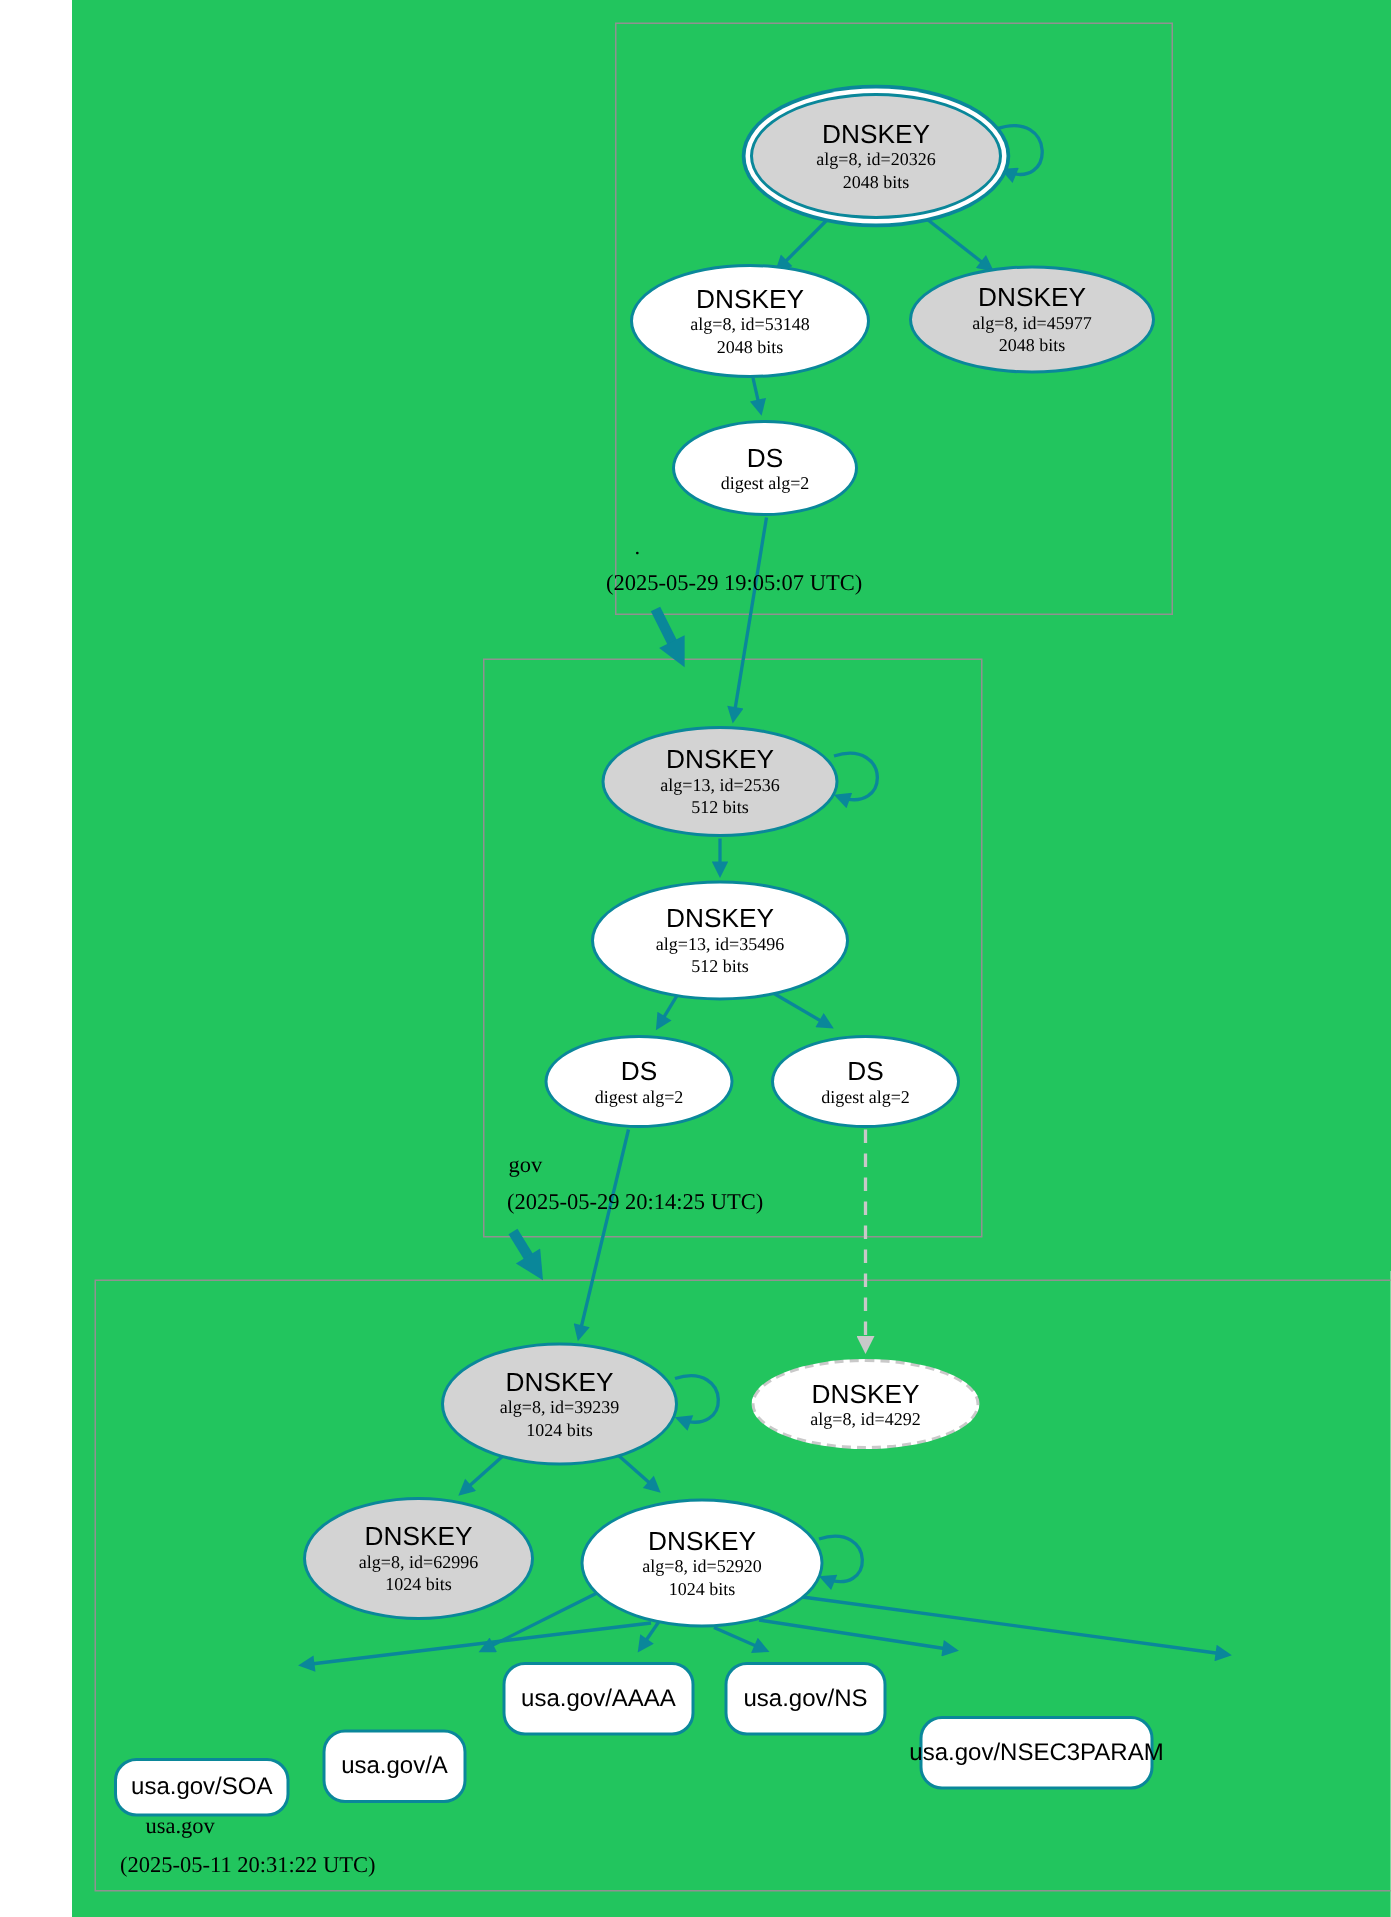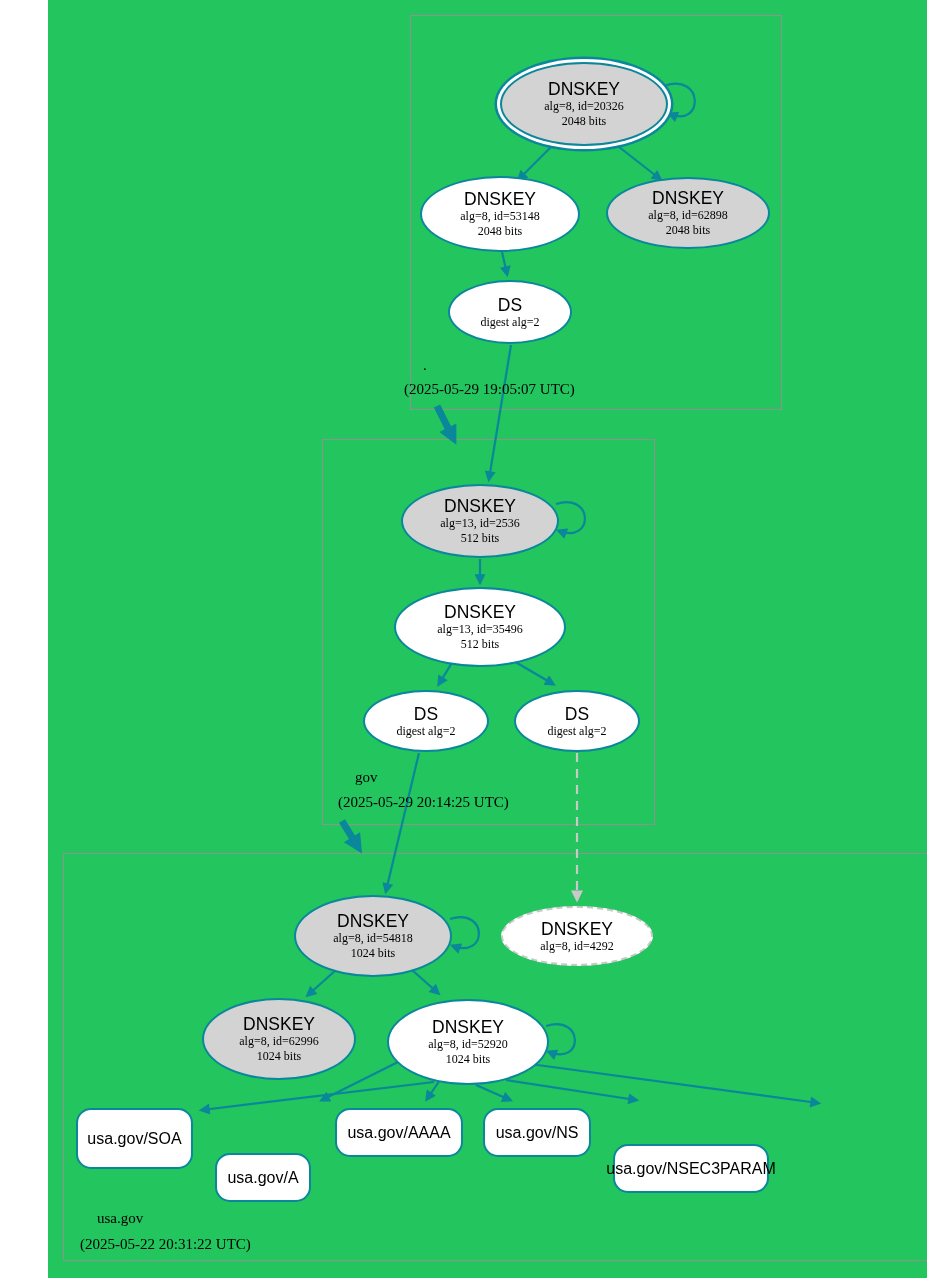--- a/index.html
+++ b/index.html
@@ -87,21 +87,21 @@
     <div class="na">alg=8, id=20326</div>
     <div class="na">2048 bits</div>
   </div>
   <div class="node" style="left:372px;top:176px;width:160px;height:76px">
     <div class="nt">DNSKEY</div>
     <div class="na">alg=8, id=53148</div>
     <div class="na">2048 bits</div>
   </div>
   <div class="node gray" style="left:558px;top:177px;width:164px;height:72px">
     <div class="nt">DNSKEY</div>
-    <div class="na">alg=8, id=62898</div>
+    <div class="na">alg=8, id=45977</div>
     <div class="na">2048 bits</div>
   </div>
   <div class="node" style="left:400px;top:280px;width:124px;height:64px">
     <div class="nt">DS</div>
     <div class="na">digest alg=2</div>
   </div>
   <div class="zlabel" style="left:375px;top:357px">.</div>
   <div class="zlabel" style="left:356px;top:381px">(2025-05-29 19:05:07 UTC)</div>
 
   <div class="node gray" style="left:353px;top:484px;width:158px;height:74px">
@@ -115,55 +115,55 @@
     <div class="na">512 bits</div>
   </div>
   <div class="node" style="left:315px;top:690px;width:126px;height:62px">
     <div class="nt">DS</div>
     <div class="na">digest alg=2</div>
   </div>
   <div class="node" style="left:466px;top:690px;width:126px;height:62px">
     <div class="nt">DS</div>
     <div class="na">digest alg=2</div>
   </div>
-  <div class="zlabel" style="left:307px;top:769px">gov</div>
+  <div class="zlabel" style="left:291px;top:769px">gov</div>
   <div class="zlabel" style="left:290px;top:794px">(2025-05-29 20:14:25 UTC)</div>
 
   <div class="node gray" style="left:246px;top:895px;width:158px;height:82px">
     <div class="nt">DNSKEY</div>
-    <div class="na">alg=8, id=54818</div>
+    <div class="na">alg=8, id=39239</div>
     <div class="na">1024 bits</div>
   </div>
   <div class="node dashed" style="left:453px;top:906px;width:152px;height:60px">
     <div class="nt">DNSKEY</div>
     <div class="na">alg=8, id=4292</div>
   </div>
   <div class="node gray" style="left:154px;top:998px;width:154px;height:82px">
     <div class="nt">DNSKEY</div>
     <div class="na">alg=8, id=62996</div>
     <div class="na">1024 bits</div>
   </div>
   <div class="node" style="left:339px;top:999px;width:162px;height:86px">
     <div class="nt">DNSKEY</div>
     <div class="na">alg=8, id=52920</div>
     <div class="na">1024 bits</div>
   </div>
 
-  <div class="rrset" style="left:28px;top:1108px;width:117px;height:61px">
+  <div class="rrset" style="left:28px;top:1172px;width:117px;height:39px">
     <span>usa.gov/SOA</span>
   </div>
   <div class="rrset" style="left:167px;top:1153px;width:96px;height:49px">
     <span>usa.gov/A</span>
   </div>
   <div class="rrset" style="left:287px;top:1108px;width:128px;height:49px">
     <span>usa.gov/AAAA</span>
   </div>
   <div class="rrset" style="left:435px;top:1108px;width:108px;height:49px">
     <span>usa.gov/NS</span>
   </div>
   <div class="rrset" style="left:565px;top:1144px;width:156px;height:49px">
     <span>usa.gov/NSEC3PARAM</span>
   </div>
 
   <div class="zlabel" style="left:49px;top:1210px">usa.gov</div>
-  <div class="zlabel" style="left:32px;top:1236px">(2025-05-22 20:31:22 UTC)</div>
+  <div class="zlabel" style="left:32px;top:1236px">(2025-05-11 20:31:22 UTC)</div>
 
 </div>
 
 </body></html>

